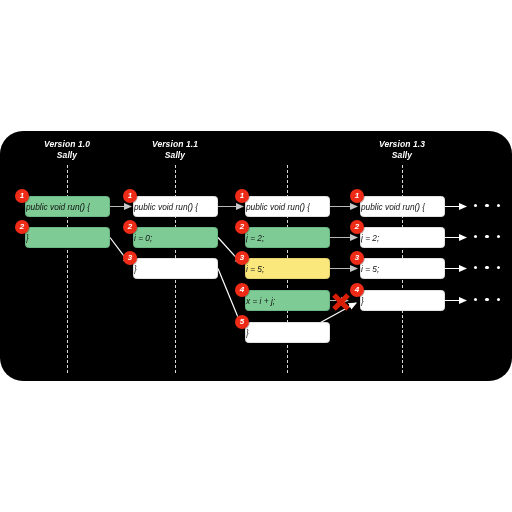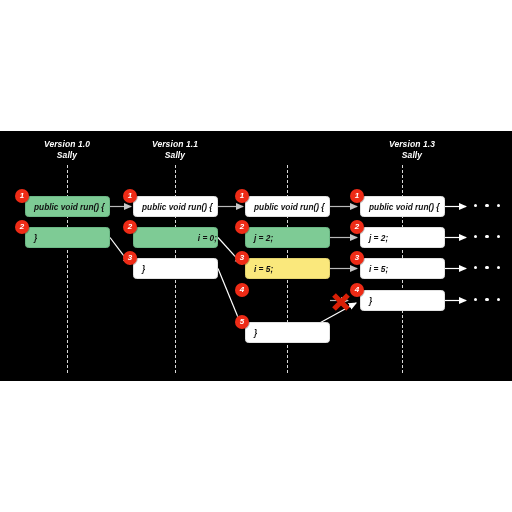--- a/index.html
+++ b/index.html
@@ -1,32 +1,32 @@
 <!DOCTYPE html>
 <html><head>
 <meta charset="utf-8">
 <style>
   html,body{margin:0;padding:0;background:#ffffff;}
   body{width:512px;height:512px;overflow:hidden;font-family:"Liberation Sans",sans-serif;}
   #stage{position:relative;width:512px;height:512px;background:#ffffff;}
-  #canvas{position:absolute;left:0;top:131px;width:512px;height:250px;background:#000000;overflow:hidden;}
+  #canvas{position:absolute;left:0;top:131px;width:512px;height:250px;background:#000000;overflow:hidden;border-radius:23px;}
 
   .col-header{position:absolute;text-align:center;color:#ffffff;font-style:italic;font-weight:bold;
               font-size:8.5px;line-height:10.5px;letter-spacing:.1px;width:110px;}
   .col-header .ver{display:block;}
   .col-header .auth{display:block;}
 
   .lifeline{position:absolute;width:0;border-left:1.6px dashed #d8d8d8;top:34px;height:208px;}
 
   .svg-layer{position:absolute;left:0;top:0;width:512px;height:250px;}
 
   .node{position:absolute;height:21px;width:85px;border-radius:3.5px;box-sizing:border-box;
         display:flex;align-items:center;}
-  .node .code{font-style:italic;font-weight:bold;font-size:8.3px;color:#111111;
-              padding-left:8px;white-space:nowrap;overflow:hidden;}
+  .node .code{font-style:italic;font-weight:normal;font-size:8.3px;color:#111111;
+              padding-left:0;white-space:nowrap;overflow:hidden;}
   .node.green{background:#7ecb95;border:1px solid #6cb885;}
   .node.white{background:#ffffff;border:1px solid #e2e2e2;}
   .node.yellow{background:#fae87c;border:1px solid #e4d36e;}
 
   .badge{position:absolute;width:14px;height:14px;border-radius:50%;background:#ee2b16;
          color:#ffffff;font-style:italic;font-weight:bold;font-size:8px;line-height:14px;
          text-align:center;box-shadow:0 0 0 1px rgba(0,0,0,.25);z-index:6;}
 
   .dots{position:absolute;display:flex;gap:8px;align-items:center;}
   .dots i{display:block;width:3.4px;height:3.4px;border-radius:50%;background:#ffffff;}
@@ -42,21 +42,21 @@
     <div class="col-header" style="left:12px;top:8px;">
       <span class="ver">Version 1.0</span>
       <span class="auth">Sally</span>
     </div>
     <div class="col-header" style="left:120px;top:8px;text-align:center;">
       <span class="ver">Version 1.1</span>
       <span class="auth">Sally</span>
     </div>
     <div class="col-header" style="left:232px;top:8px;">
     </div>
-    <div class="col-header" style="left:357px;top:8px;">
+    <div class="col-header" style="left:347px;top:8px;">
       <span class="ver">Version 1.3</span>
       <span class="auth">Sally</span>
     </div>
 
     <div class="lifeline" style="left:67px;"></div>
     <div class="lifeline" style="left:175px;"></div>
     <div class="lifeline" style="left:287px;"></div>
     <div class="lifeline" style="left:402px;"></div>
 
     <svg class="svg-layer" viewBox="0 0 512 250">
@@ -98,21 +98,21 @@
     <div class="node green" style="left:25px;top:96px;">
       <span class="code">}</span>
     </div>
     <div class="badge" style="left:15px;top:89px;">2</div>
 
     <div class="node white" style="left:133px;top:65px;">
       <span class="code">public void run() {</span>
     </div>
     <div class="badge" style="left:123px;top:58px;">1</div>
 
-    <div class="node green" style="left:133px;top:96px;justify-content:flex-end;">
+    <div class="node green" style="left:133px;top:96px;">
       <span class="code">i = 0;</span>
     </div>
     <div class="badge" style="left:123px;top:89px;">2</div>
 
     <div class="node white" style="left:133px;top:127px;">
       <span class="code">}</span>
     </div>
     <div class="badge" style="left:123px;top:120px;">3</div>
 
     <div class="node white" style="left:245px;top:65px;">
@@ -123,20 +123,23 @@
     <div class="node green" style="left:245px;top:96px;">
       <span class="code">j = 2;</span>
     </div>
     <div class="badge" style="left:235px;top:89px;">2</div>
 
     <div class="node yellow" style="left:245px;top:127px;">
       <span class="code">i = 5;</span>
     </div>
     <div class="badge" style="left:235px;top:120px;">3</div>
 
+    <div class="node green" style="left:245px;top:159px;">
+      <span class="code">x = i + j;</span>
+    </div>
     <div class="badge" style="left:235px;top:152px;">4</div>
 
     <div class="node white" style="left:245px;top:191px;">
       <span class="code">}</span>
     </div>
     <div class="badge" style="left:235px;top:184px;">5</div>
 
     <div class="node white" style="left:360px;top:65px;">
       <span class="code">public void run() {</span>
     </div>

